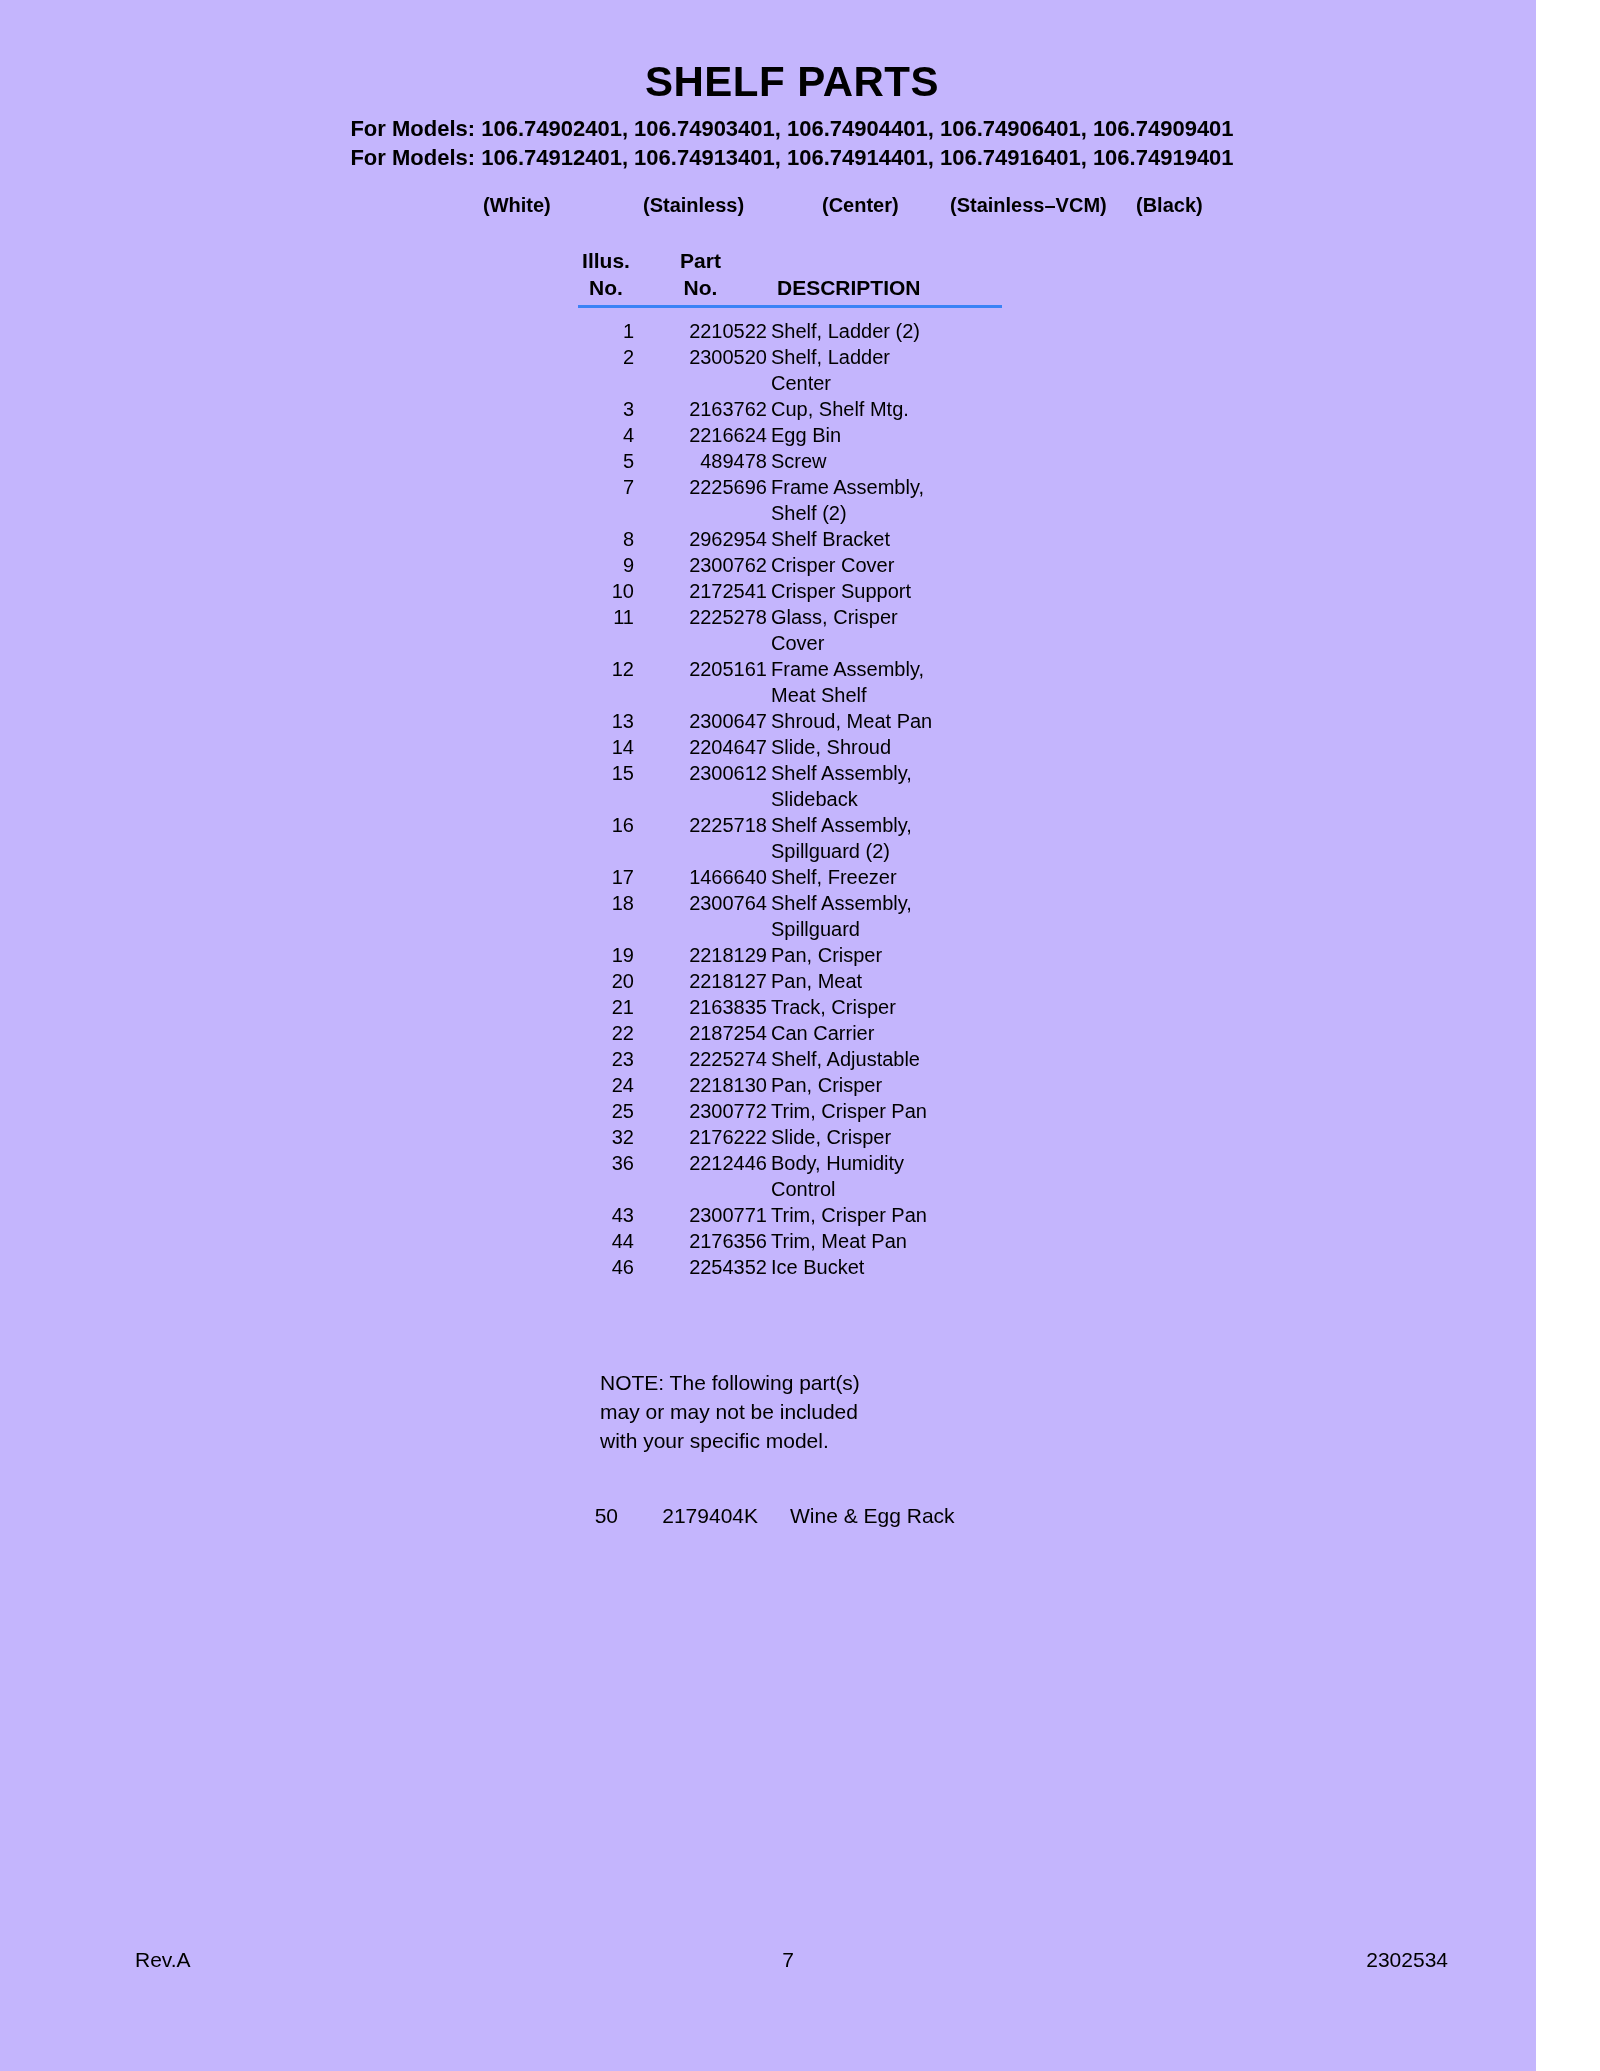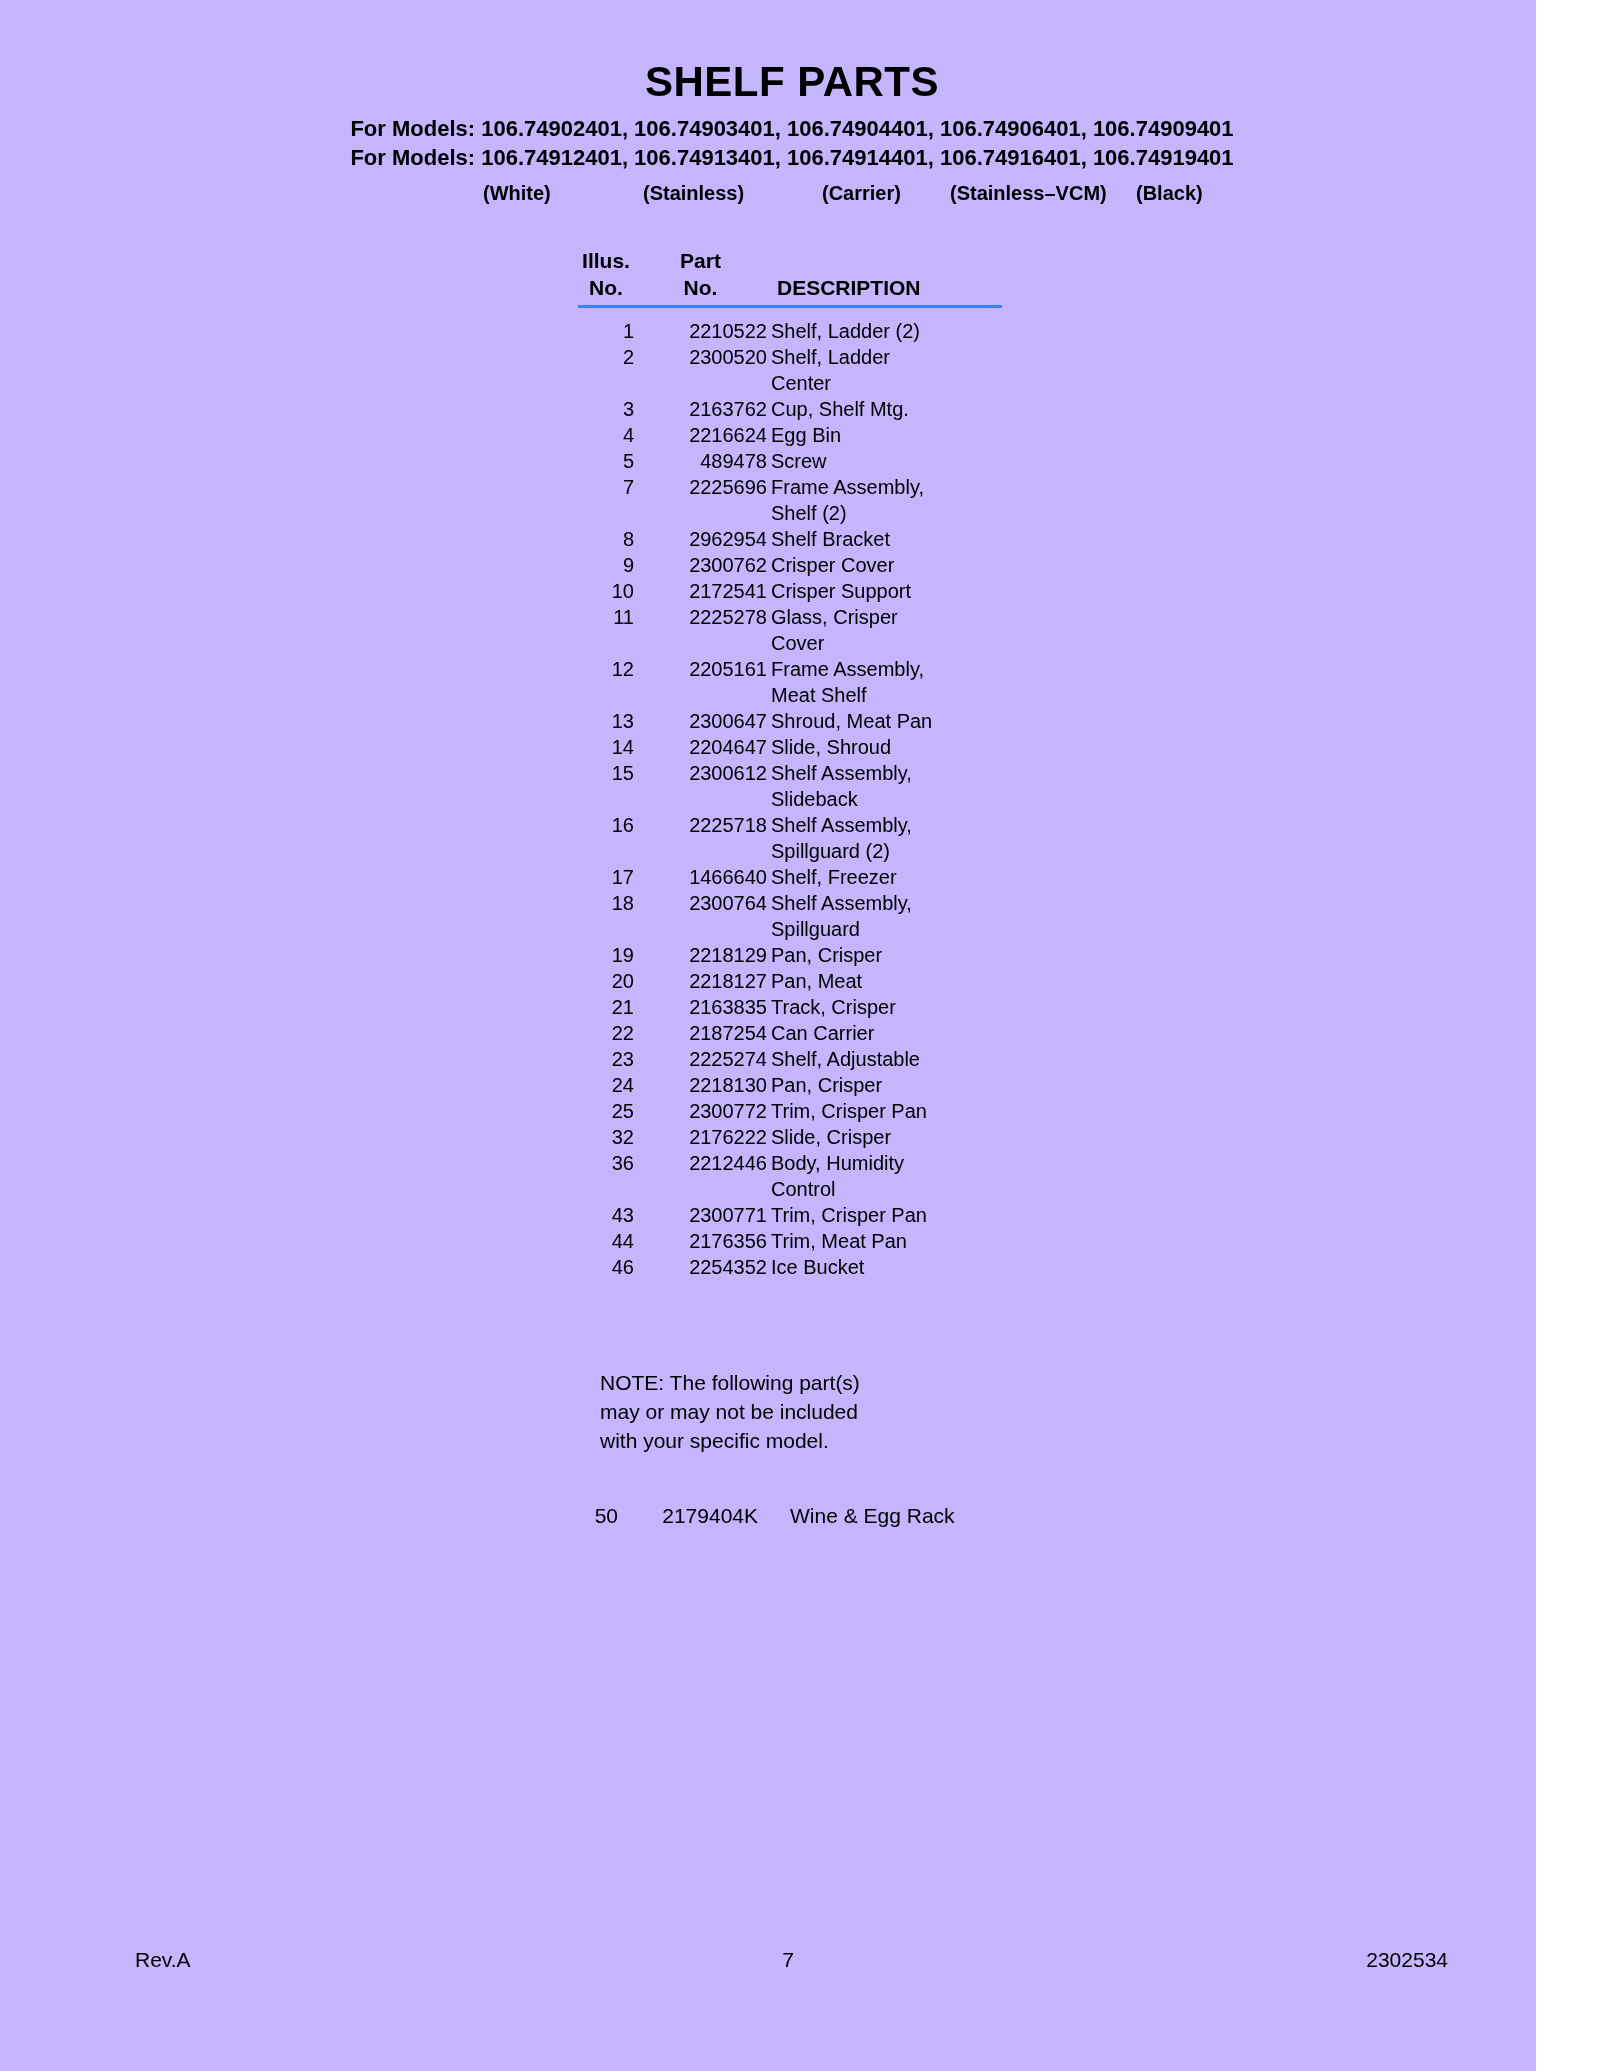--- a/index.html
+++ b/index.html
@@ -35,21 +35,21 @@
   }
   .models-line {
     font-size: 22px;
     font-weight: bold;
     line-height: 29px;
     white-space: nowrap;
   }
   .finishes-row {
     position: relative;
     height: 28px;
-    margin-top: 8px;
+    margin-top: 20px;
     font-size: 20px;
     font-weight: bold;
     text-align: center;
   }
   .finish { position: absolute; top: 2px; white-space: nowrap; }
   .finish-0 { left: 483px; }
   .finish-1 { left: 643px; }
   .finish-2 { left: 822px; }
   .finish-3 { left: 950px; }
   .finish-4 { left: 1136px; }
@@ -123,21 +123,21 @@
 
 <div class="page">
 
   <header class="doc-header">
     <h1 class="doc-title">SHELF PARTS</h1>
     <div class="models-line">For Models: 106.74902401, 106.74903401, 106.74904401, 106.74906401, 106.74909401</div>
     <div class="models-line">For Models: 106.74912401, 106.74913401, 106.74914401, 106.74916401, 106.74919401</div>
     <div class="finishes-row">
       <span class="finish finish-0">(White)</span>
       <span class="finish finish-1">(Stainless)</span>
-      <span class="finish finish-2">(Carrier)</span>
+      <span class="finish finish-2">(Center)</span>
       <span class="finish finish-3">(Stainless–VCM)</span>
       <span class="finish finish-4">(Black)</span>
     </div>
   </header>
 
   <section class="parts-table">
     <div class="thead">
       <div class="h-illus">
         <div>Illus.</div>
         <div>No.</div>

